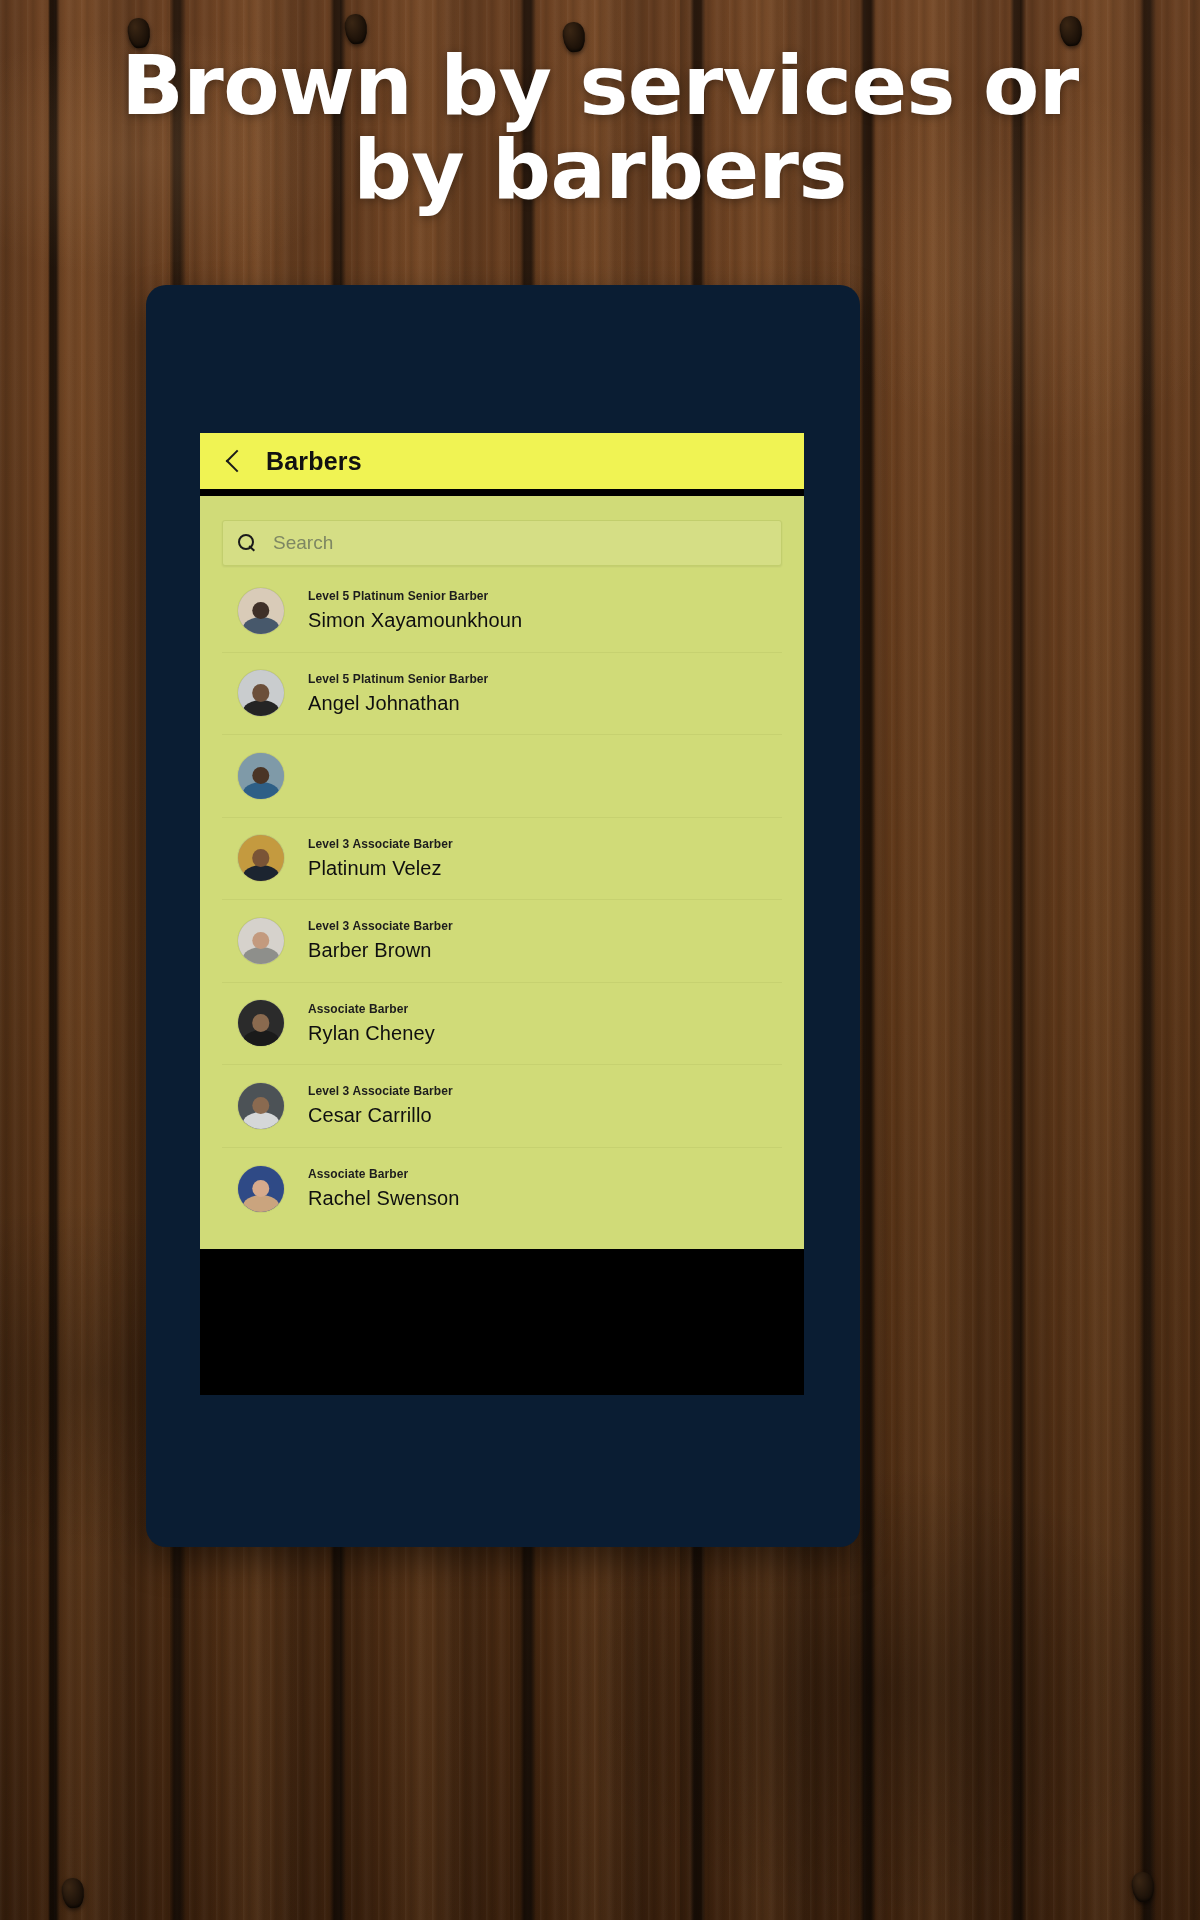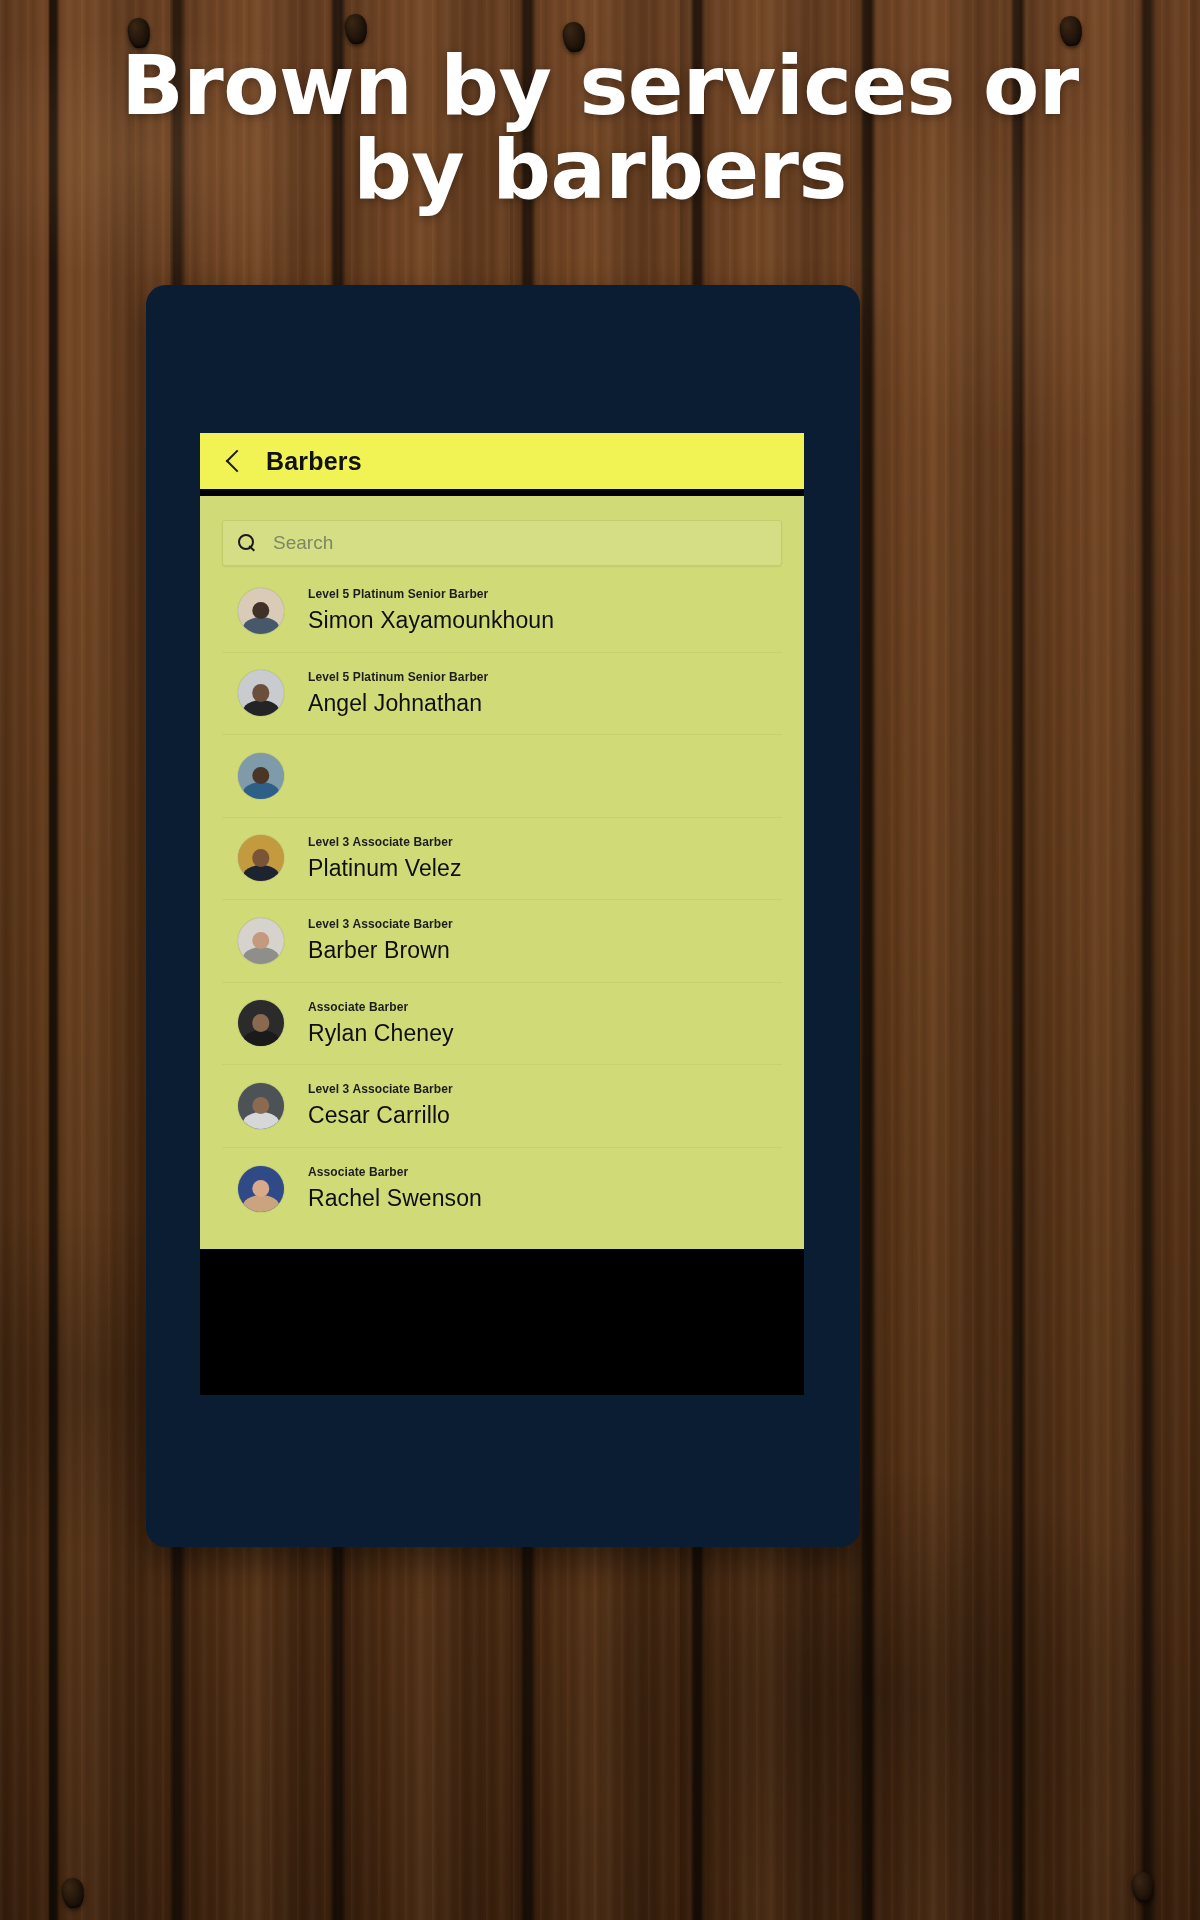--- a/index.html
+++ b/index.html
@@ -226,21 +226,21 @@
 
   .row-text { display:flex; flex-direction:column; justify-content:center; }
   .row-level {
     font-size:12px;
     color:#1d1d1d;
     font-weight:bold;
     letter-spacing:0.1px;
     margin-bottom:6px;
   }
   .row-name {
-    font-size:23px;
+    font-size:20px;
     color:#0f0f0f;
     letter-spacing:0.1px;
   }
 
   .screen-blank { background:#000000; height:100%; }
 </style>
 </head>
 <body>
 
 <div id="page">

